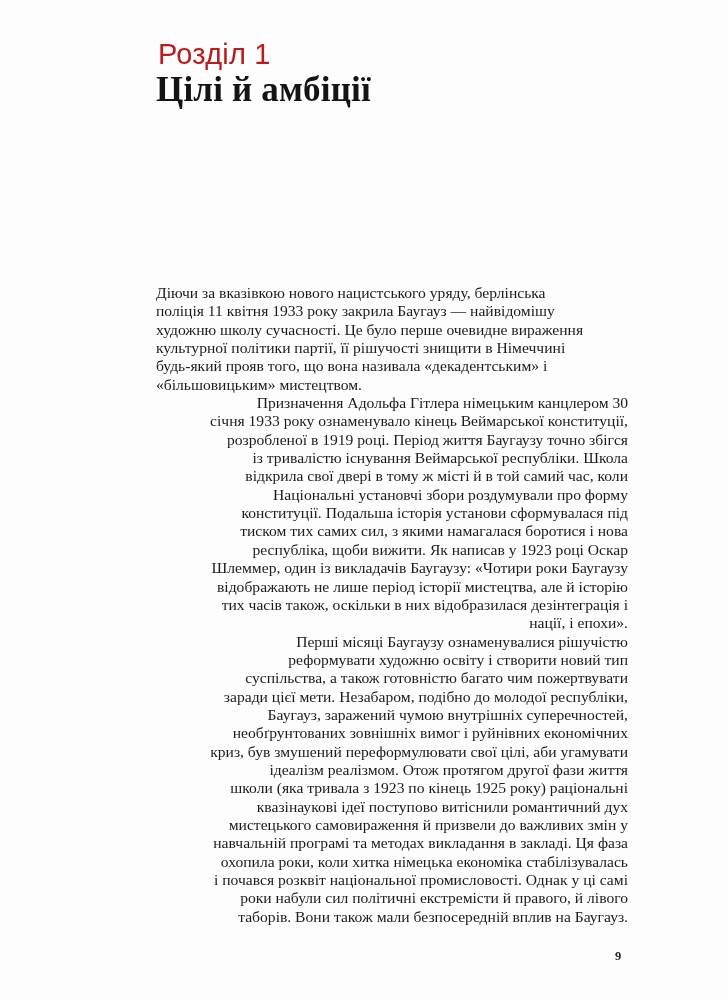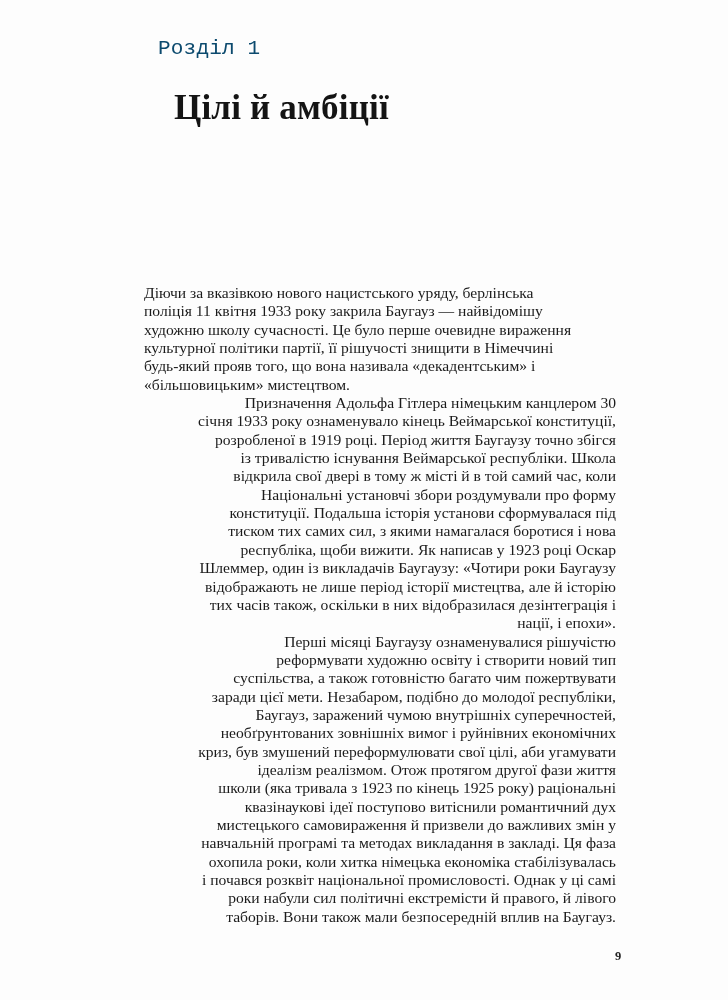--- a/index.html
+++ b/index.html
@@ -16,41 +16,41 @@
   }
   .page {
     position: absolute;
     inset: 0;
     background: #fdfdfd;
   }
   .chapter-label {
     position: absolute;
     left: 158px;
     top: 36px;
-    font-family: Liberation Mono, monospace;
-    font-size: 21px;
+    font-family: Liberation Sans, sans-serif;
+    font-size: 29px;
     font-weight: 400;
     line-height: 1.25;
-    color: #0c4a6e;
+    color: #b91c1c;
     letter-spacing: 0.2px;
   }
   .chapter-title {
     position: absolute;
     left: 156px;
     top: 70px;
     font-family: "Liberation Serif", serif;
     font-size: 35px;
     font-weight: 700;
     line-height: 1.15;
     color: #141414;
     letter-spacing: 0.2px;
   }
   .body-text {
     position: absolute;
-    left: 144px;
+    left: 156px;
     top: 284px;
     width: 472px;
     font-family: "Liberation Serif", serif;
     font-size: 15.6px;
     line-height: 18.35px;
     color: #1b1b1b;
   }
   .body-text p {
     margin: 0;
     white-space: pre-line;
@@ -69,21 +69,21 @@
     color: #222222;
   }
 </style>
 </head>
 <body>
 
 <div class="page">
 
   <div class="chapter-label">Розділ 1</div>
 
-  <h1 class="chapter-title" style="margin:18px;">Цілі й амбіції</h1>
+  <h1 class="chapter-title" style="margin:0;">Цілі й амбіції</h1>
 
   <div class="body-text">
     <p>Діючи за вказівкою нового нацистського уряду, берлінська
 поліція 11 квітня 1933 року закрила Баугауз — найвідомішу
 художню школу сучасності. Це було перше очевидне вираження
 культурної політики партії, її рішучості знищити в Німеччині
 будь-який прояв того, що вона називала «декадентським» і
 «більшовицьким» мистецтвом.</p>
     <p class="indented">Призначення Адольфа Гітлера німецьким канцлером 30
 січня 1933 року ознаменувало кінець Веймарської конституції,

